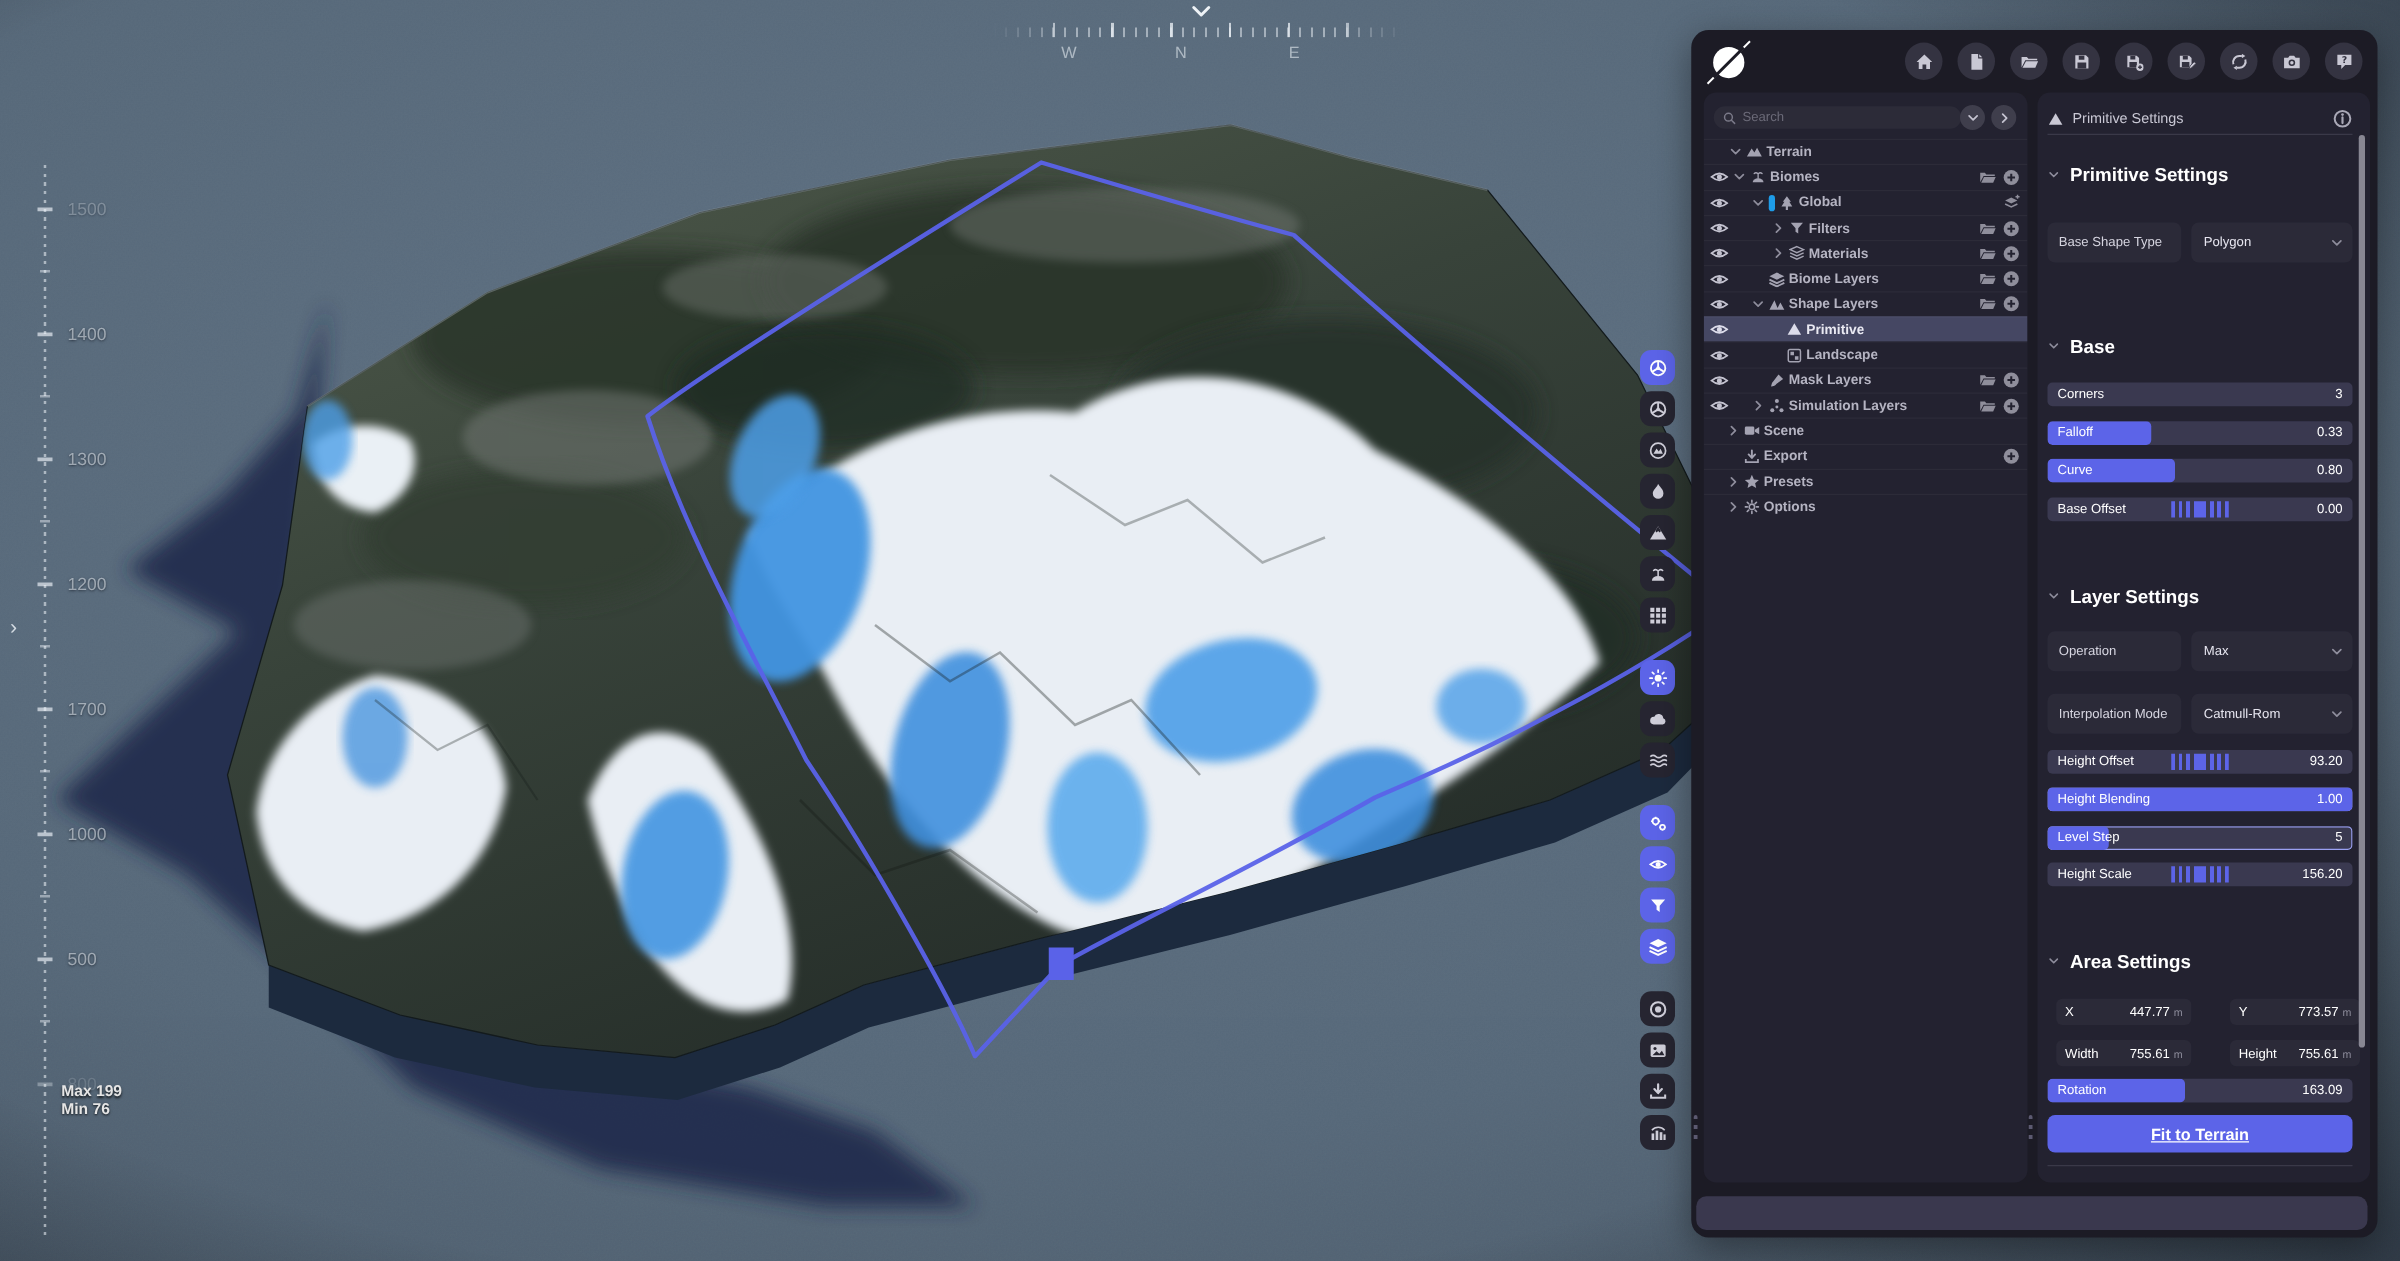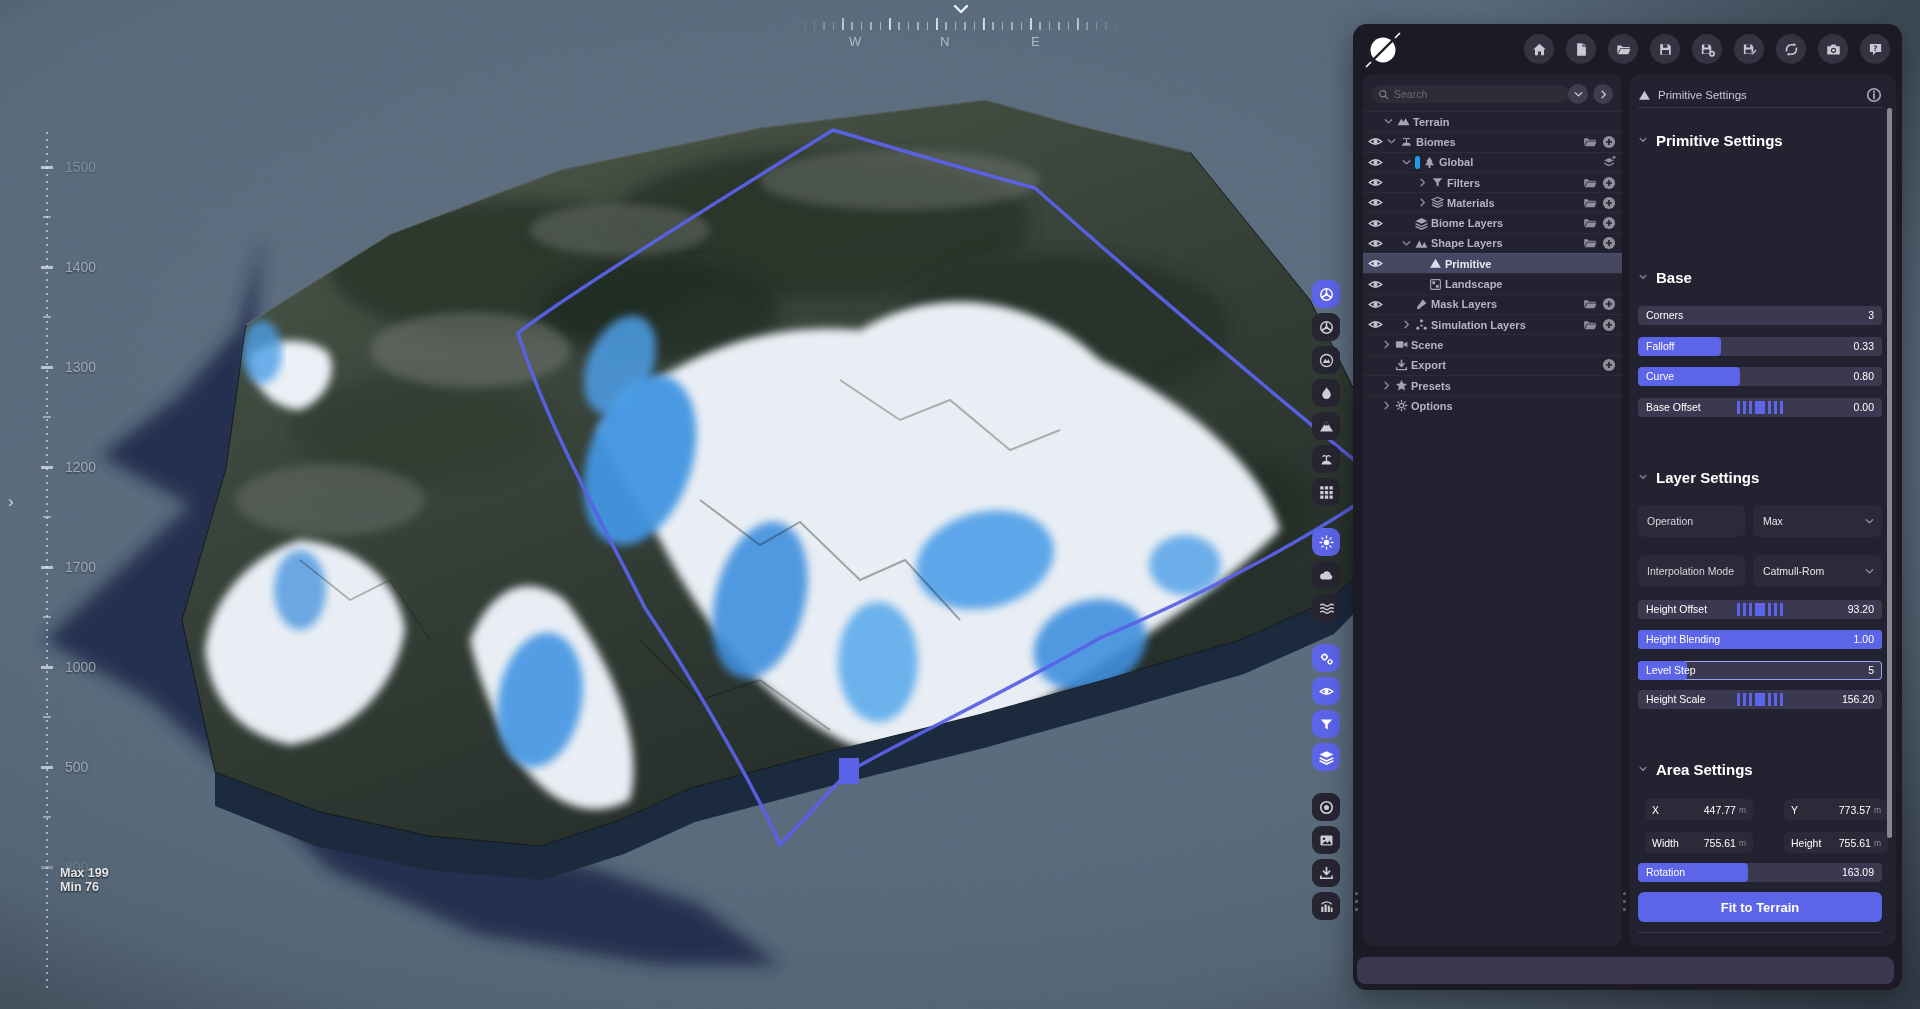--- a/index.html
+++ b/index.html
@@ -15,21 +15,21 @@
   .compass .caret{position:absolute;left:158px;top:0;color:#eef2f6;}
   .cticks{position:absolute;left:0;top:14px;width:330px;height:12px;
     background:
       repeating-linear-gradient(90deg, rgba(238,243,248,.75) 0 2px, transparent 2px 47px) 0 0/100% 12px no-repeat,
       repeating-linear-gradient(90deg, rgba(238,243,248,.5) 0 1.5px, transparent 1.5px 9.4px) 0 4px/100% 8px no-repeat;
     -webkit-mask-image:linear-gradient(90deg,transparent,#000 18%,#000 82%,transparent);
             mask-image:linear-gradient(90deg,transparent,#000 18%,#000 82%,transparent);}
   .cl{position:absolute;top:30px;font-size:13px;color:rgba(230,236,242,.6);letter-spacing:1px;}
 
   
-  .ruler{position:absolute;left:15px;top:0;width:120px;height:839px;pointer-events:none;}
+  .ruler{position:absolute;left:4px;top:0;width:120px;height:839px;pointer-events:none;}
   .rline{position:absolute;left:31px;top:132px;width:2px;height:856px;
     background:repeating-linear-gradient(180deg, rgba(240,245,250,.55) 0 2.5px, transparent 2.5px 7px);}
   .rtick{position:absolute;left:26px;width:12px;height:3px;background:rgba(240,245,250,.65);}
   .rtick.mid{left:28px;width:8px;height:2px;background:rgba(240,245,250,.45);}
   .rlab{position:absolute;left:50px;font-size:14px;color:rgba(235,240,246,.55);
     text-shadow:0 1px 2px rgba(10,15,25,.6);}
   .minmax{position:absolute;left:45px;top:866px;font-size:12.5px;font-weight:bold;color:#e5e5e5;
     line-height:14px;text-shadow:0 1px 2px rgba(0,0,0,.8);}
   .vexp{position:absolute;left:8px;top:492px;color:#d4dbe2;font-size:17px;}
 
@@ -103,21 +103,21 @@
   .sval{position:absolute;right:8px;top:0;line-height:19px;color:#fff;z-index:2;}
   .stripes{position:absolute;left:50%;top:3px;transform:translateX(-50%);width:46px;height:13px;z-index:1;
     background:linear-gradient(90deg,var(--ac) 0 3px,transparent 3px 6px,var(--ac) 6px 9px,transparent 9px 12px,
       var(--ac) 12px 15px,transparent 15px 18px,var(--ac) 18px 28px,transparent 28px 31px,
       var(--ac) 31px 34px,transparent 34px 37px,var(--ac) 37px 40px,transparent 40px 43px,var(--ac) 43px 46px);}
   .fbox{position:absolute;top:0;height:21px;background:#2b2a38;border-radius:5px;color:#fff;font-size:10.5px;
     display:flex;align-items:center;padding:0 7px;}
   .fbox .fv{margin-left:auto;}
   .fbox .fu{color:#8e8d9c;font-size:8.5px;margin-left:3px;}
   .fitbtn{height:30px;background:var(--ac);border:none;border-radius:6px;color:#fff;font-size:13px;
-    font-weight:bold;font-family:"Liberation Sans",sans-serif;display:block;width:calc(100% );}
+    font-weight:bold;font-family:"Liberation Sans",sans-serif;display:block;width:calc(100% );text-decoration:underline;}
   .fitwrap{top:818px;}
   .sbar{position:absolute;right:4px;top:34px;width:5px;height:730px;background:#93929f;border-radius:3px;opacity:.9;}
 </style>
 </head>
 <body>
 
 <div id="app">
 
   <svg width="0" height="0" style="position:absolute">
     <defs>
@@ -847,20 +847,29 @@
           </svg>
       </div>
       <div class="abs sdiv" style="top:33px"></div>
 
       <div class="abs sect" style="top:56px">
         <svg>
             <use href="#i-chevd"></use>
           </svg>
         <span>Primitive Settings</span>
       </div>
+      <div class="abs ddrow" style="top:104px">
+        <span class="ddlab">Base Shape Type</span>
+        <span class="ddval">
+          <span>Polygon</span>
+          <svg>
+              <use href="#i-chevd"></use>
+            </svg>
+        </span>
+      </div>
 
       <div class="abs sect" style="top:193px">
         <svg>
             <use href="#i-chevd"></use>
           </svg>
         <span>Base</span>
       </div>
       <div class="abs srow" style="top:232px">
         <span class="slab">Corners</span>
         <span class="sval">3</span>

